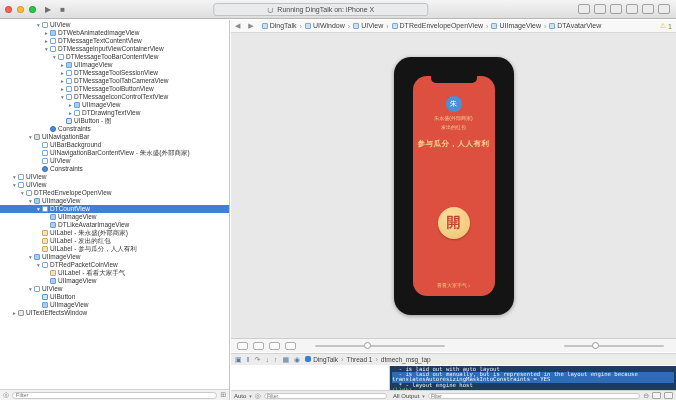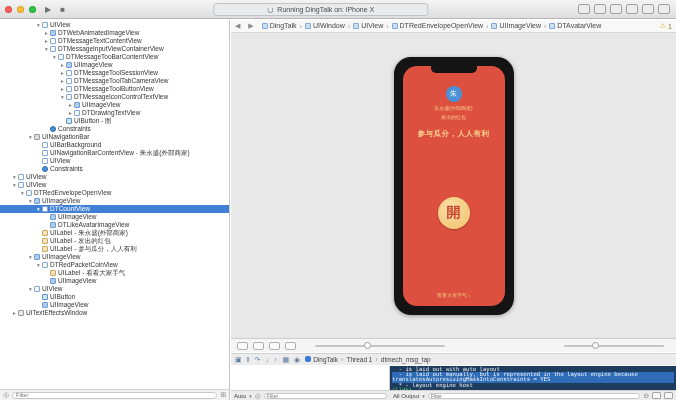--- a/index.html
+++ b/index.html
@@ -51,21 +51,21 @@
   .ticn.navbar{ background:#dcdcdc; border:1px solid #9a9a9a; }
   .navbottom{ position:absolute; bottom:0; left:0; right:0; height:11px; background:#f2f2f2;
     border-top:1px solid #d2d2d2; display:flex; align-items:center; padding:0 3px; gap:3px;}
   .filter-ic{ color:#8a8a8a; font-size:7px; }
   .filter-field{ flex:1; height:7px; border:1px solid #c9c9c9; border-radius:4px;
     font-size:5.5px; padding:0 3px; background:#fff; color:#555; }
 
   
   .canvas{ position:absolute; left:231px; right:0; top:33px; height:305px; background:#e8e8e8; }
   .phone{ position:absolute; left:50%; top:24px; transform:translateX(-50%);
-    width:120px; height:258px; background:#141414; border-radius:17px; padding:9px;
+    width:120px; height:258px; background:#141414; border-radius:17px; padding:19px;
     box-shadow:0 1px 4px rgba(0,0,0,.35); }
   .screen{ position:relative; width:100%; height:100%; background:#dd4f3e;
     border-radius:14px; overflow:hidden; display:flex; flex-direction:column; align-items:center;}
   .notch{ position:absolute; top:0; left:50%; transform:translateX(-50%);
     width:46px; height:7px; background:#141414; border-radius:0 0 5px 5px; }
   .avatar{ margin-top:20px; width:16px; height:16px; border-radius:50%; background:#4a90d9;
     color:#fff; font-size:7px; line-height:16px; text-align:center; }
   .sline{ color:#f7d18e; font-size:5px; margin-top:3px; }
   .headline{ color:#f7d18e; font-size:7.5px; font-weight:bold; margin-top:9px; letter-spacing:.5px;}
   .coin{ margin-top:58px; width:32px; height:32px; border-radius:50%;

